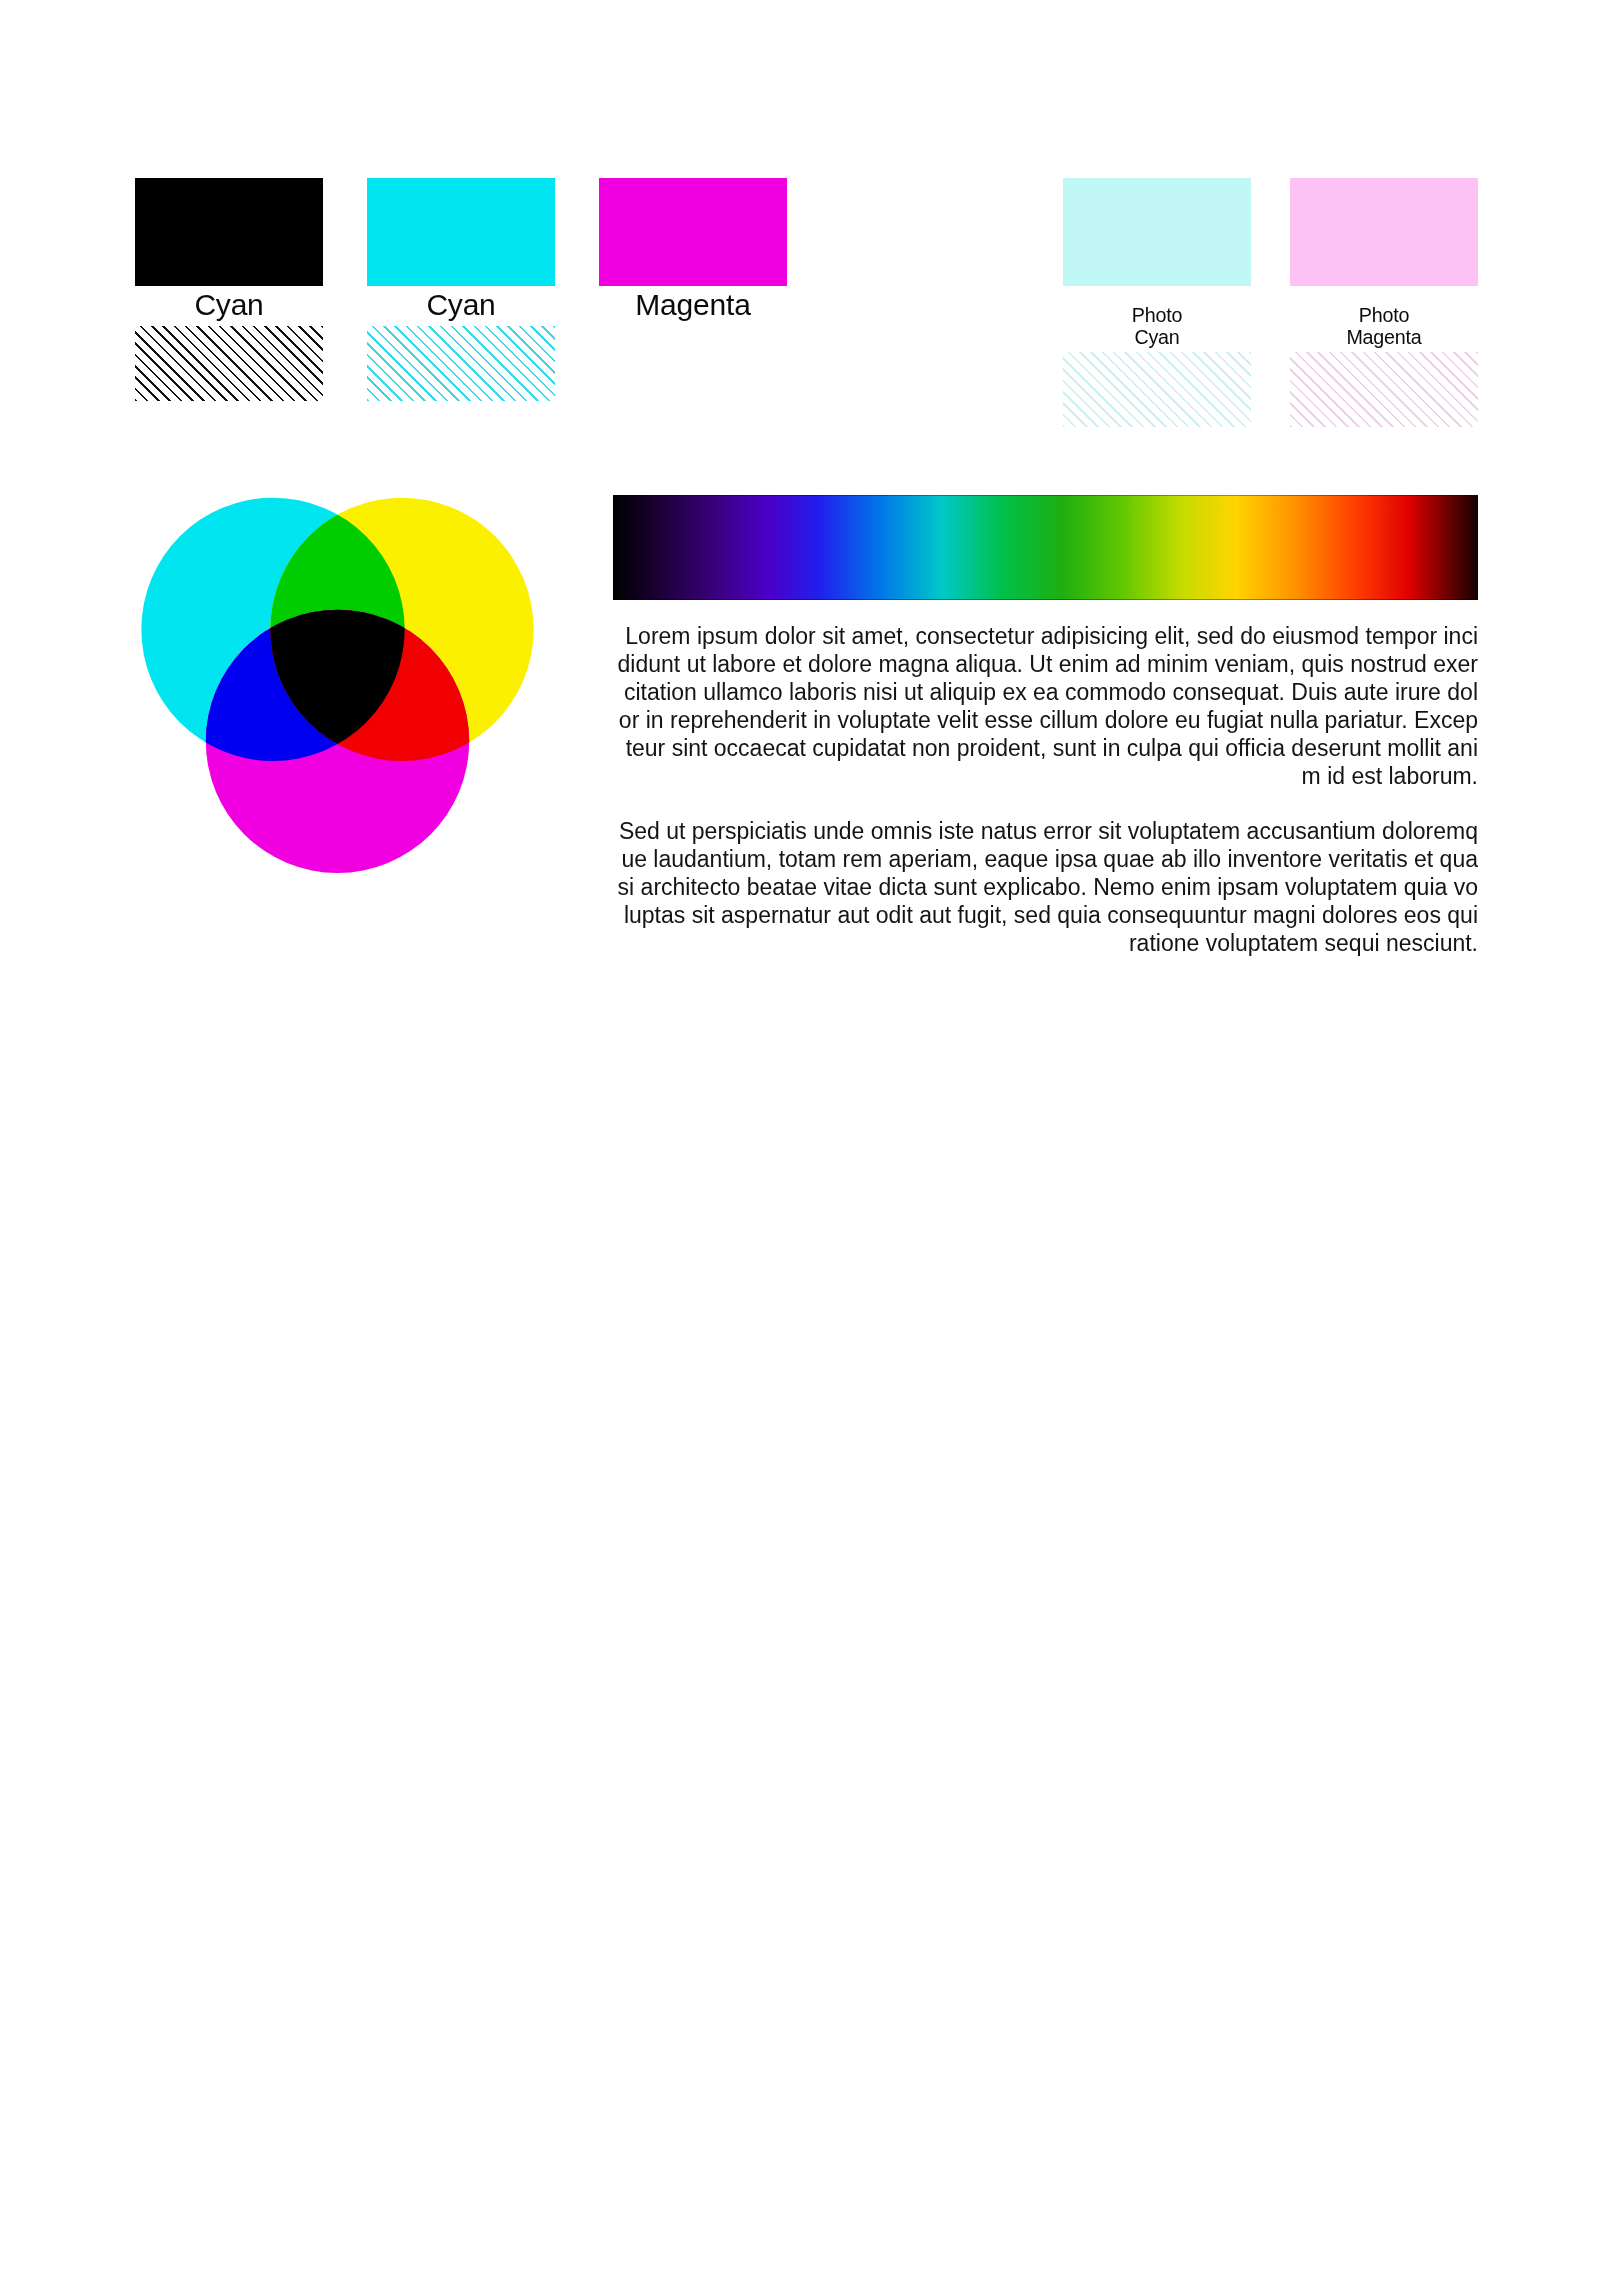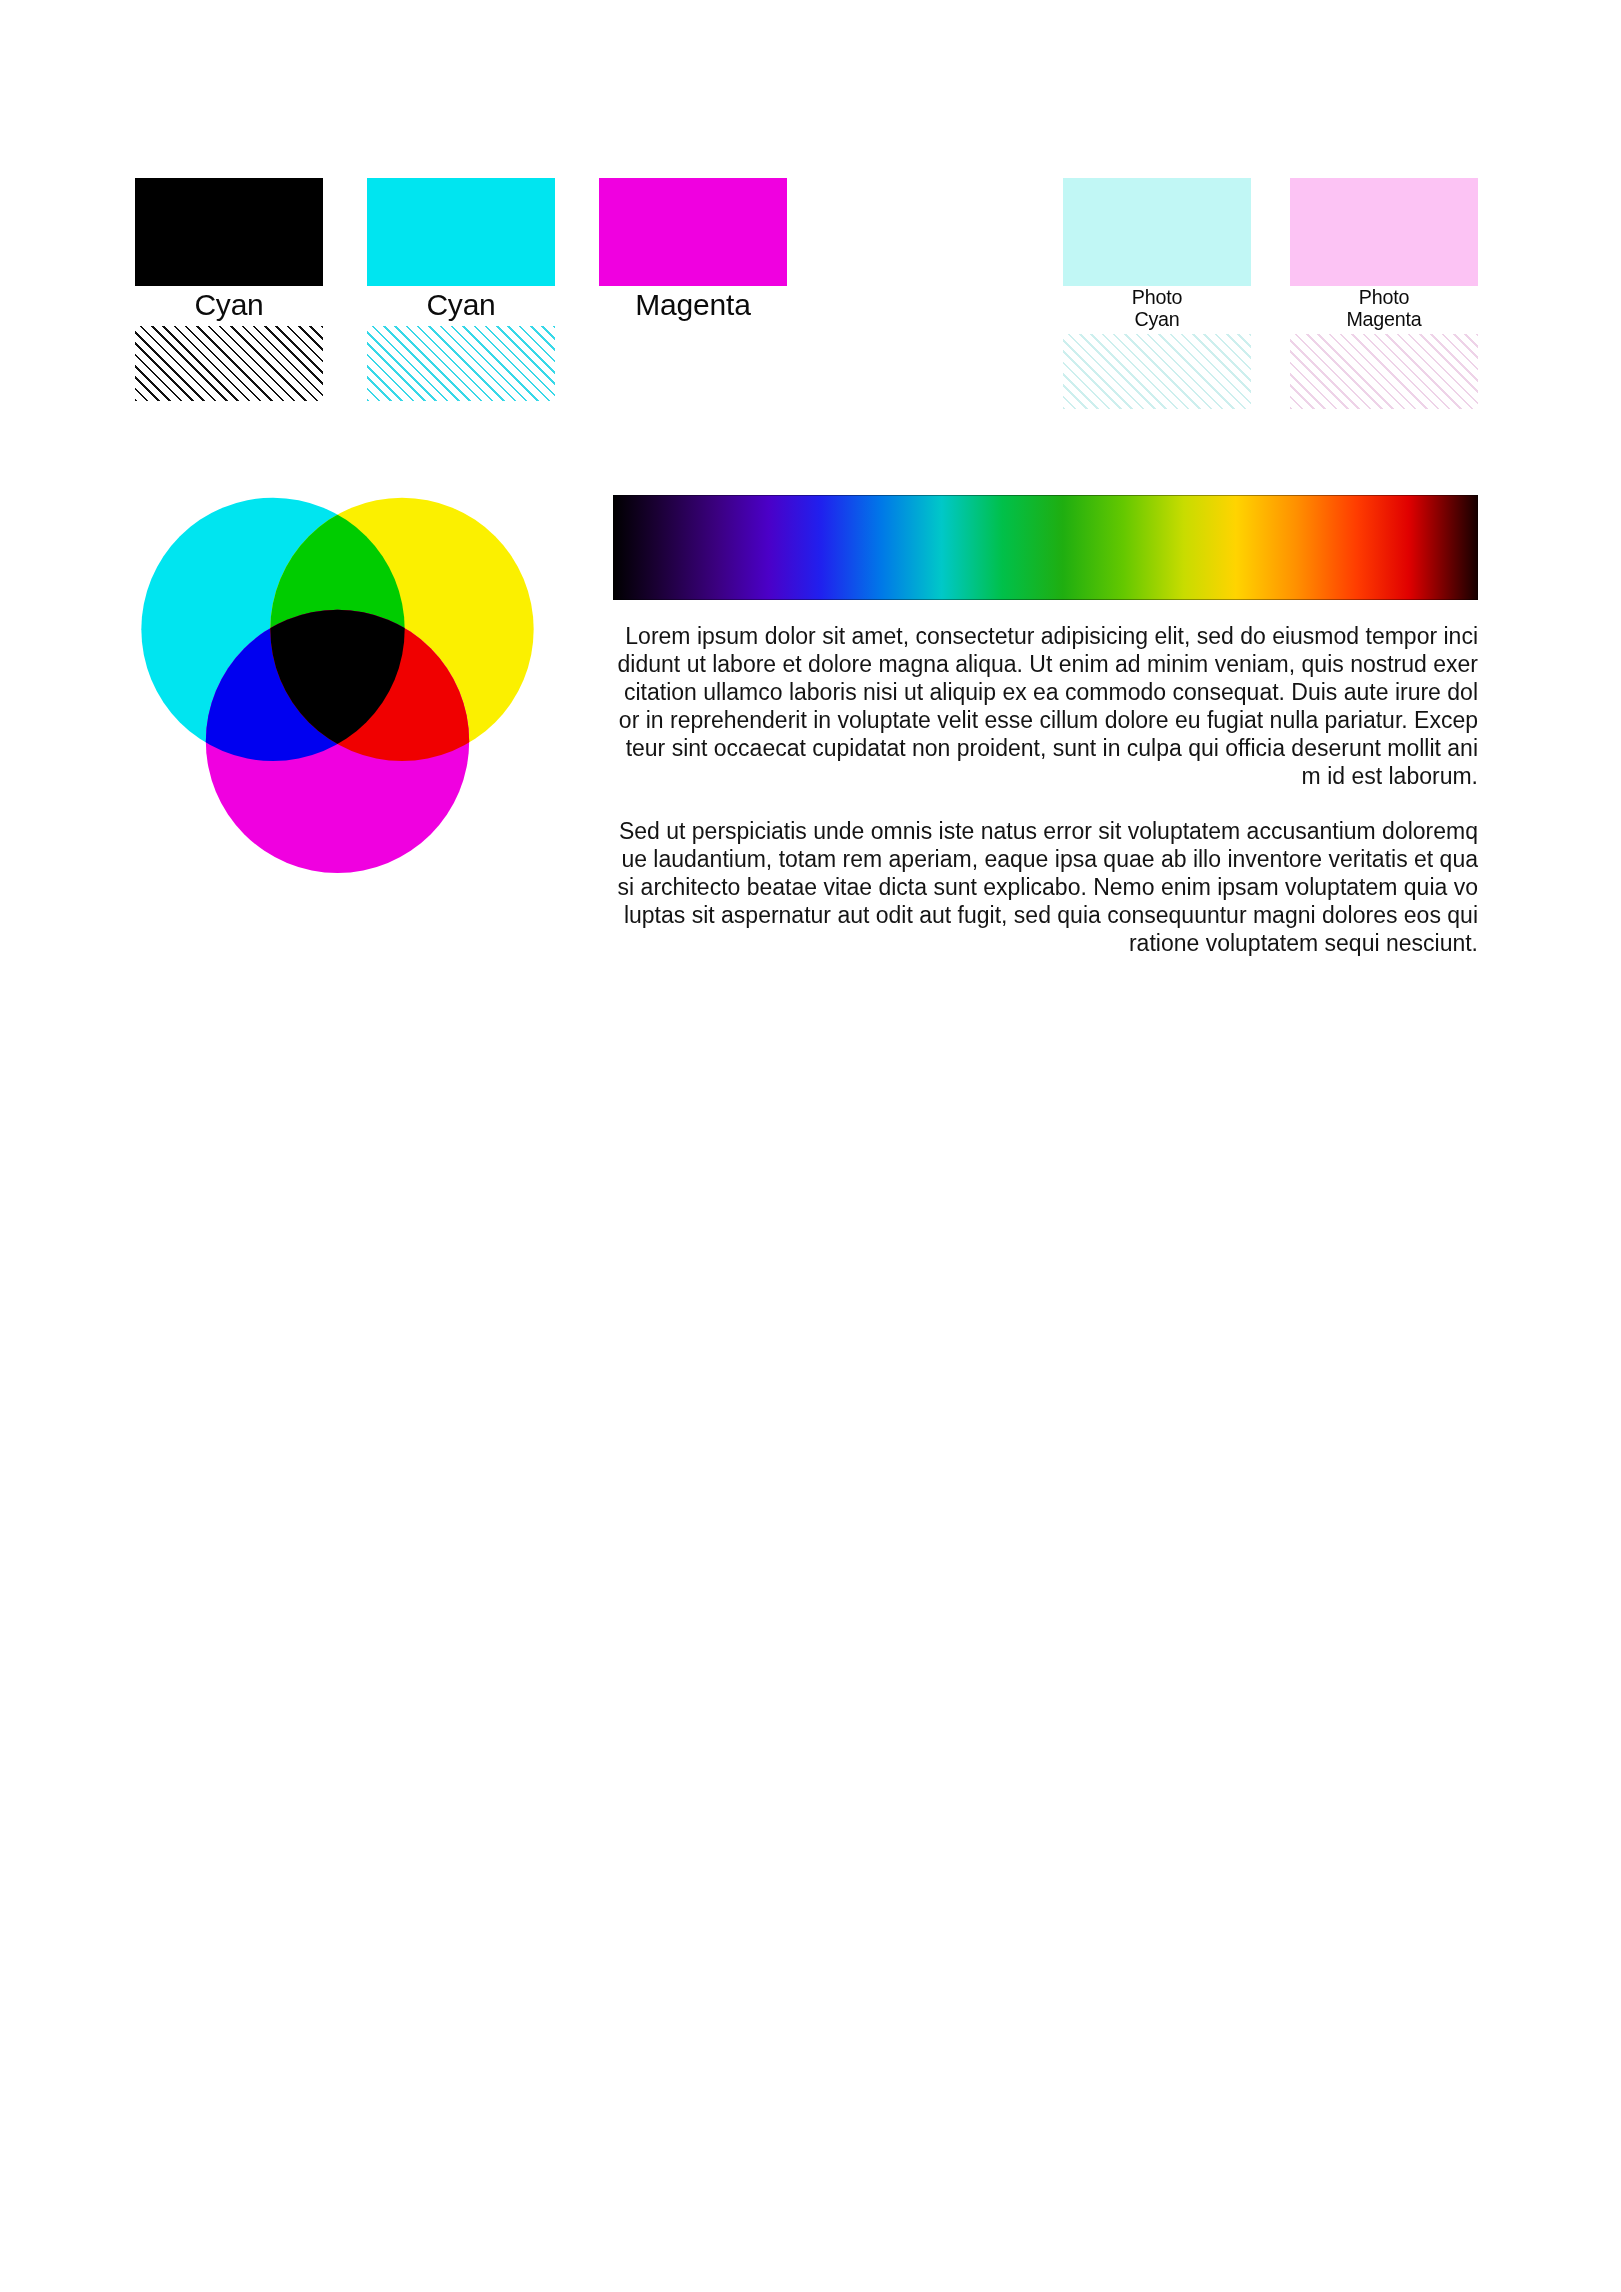--- a/index.html
+++ b/index.html
@@ -49,21 +49,21 @@
     font-size: 30px;
     line-height: 36px;
     color: #0b0b0b;
     letter-spacing: -0.2px;
     margin-top: 0.9px;
     white-space: pre-line;
   }
   .swatch-label.small {
     font-size: 19.7px;
     line-height: 22.4px;
-    margin-top: 0;
+    margin-top: 18px;
   }
   .hatch-block {
     width: 188px;
     height: 75px;
     margin-top: 2.7px;
   }
 
   
   .hatch-k {
     background-image: repeating-linear-gradient(45deg,

